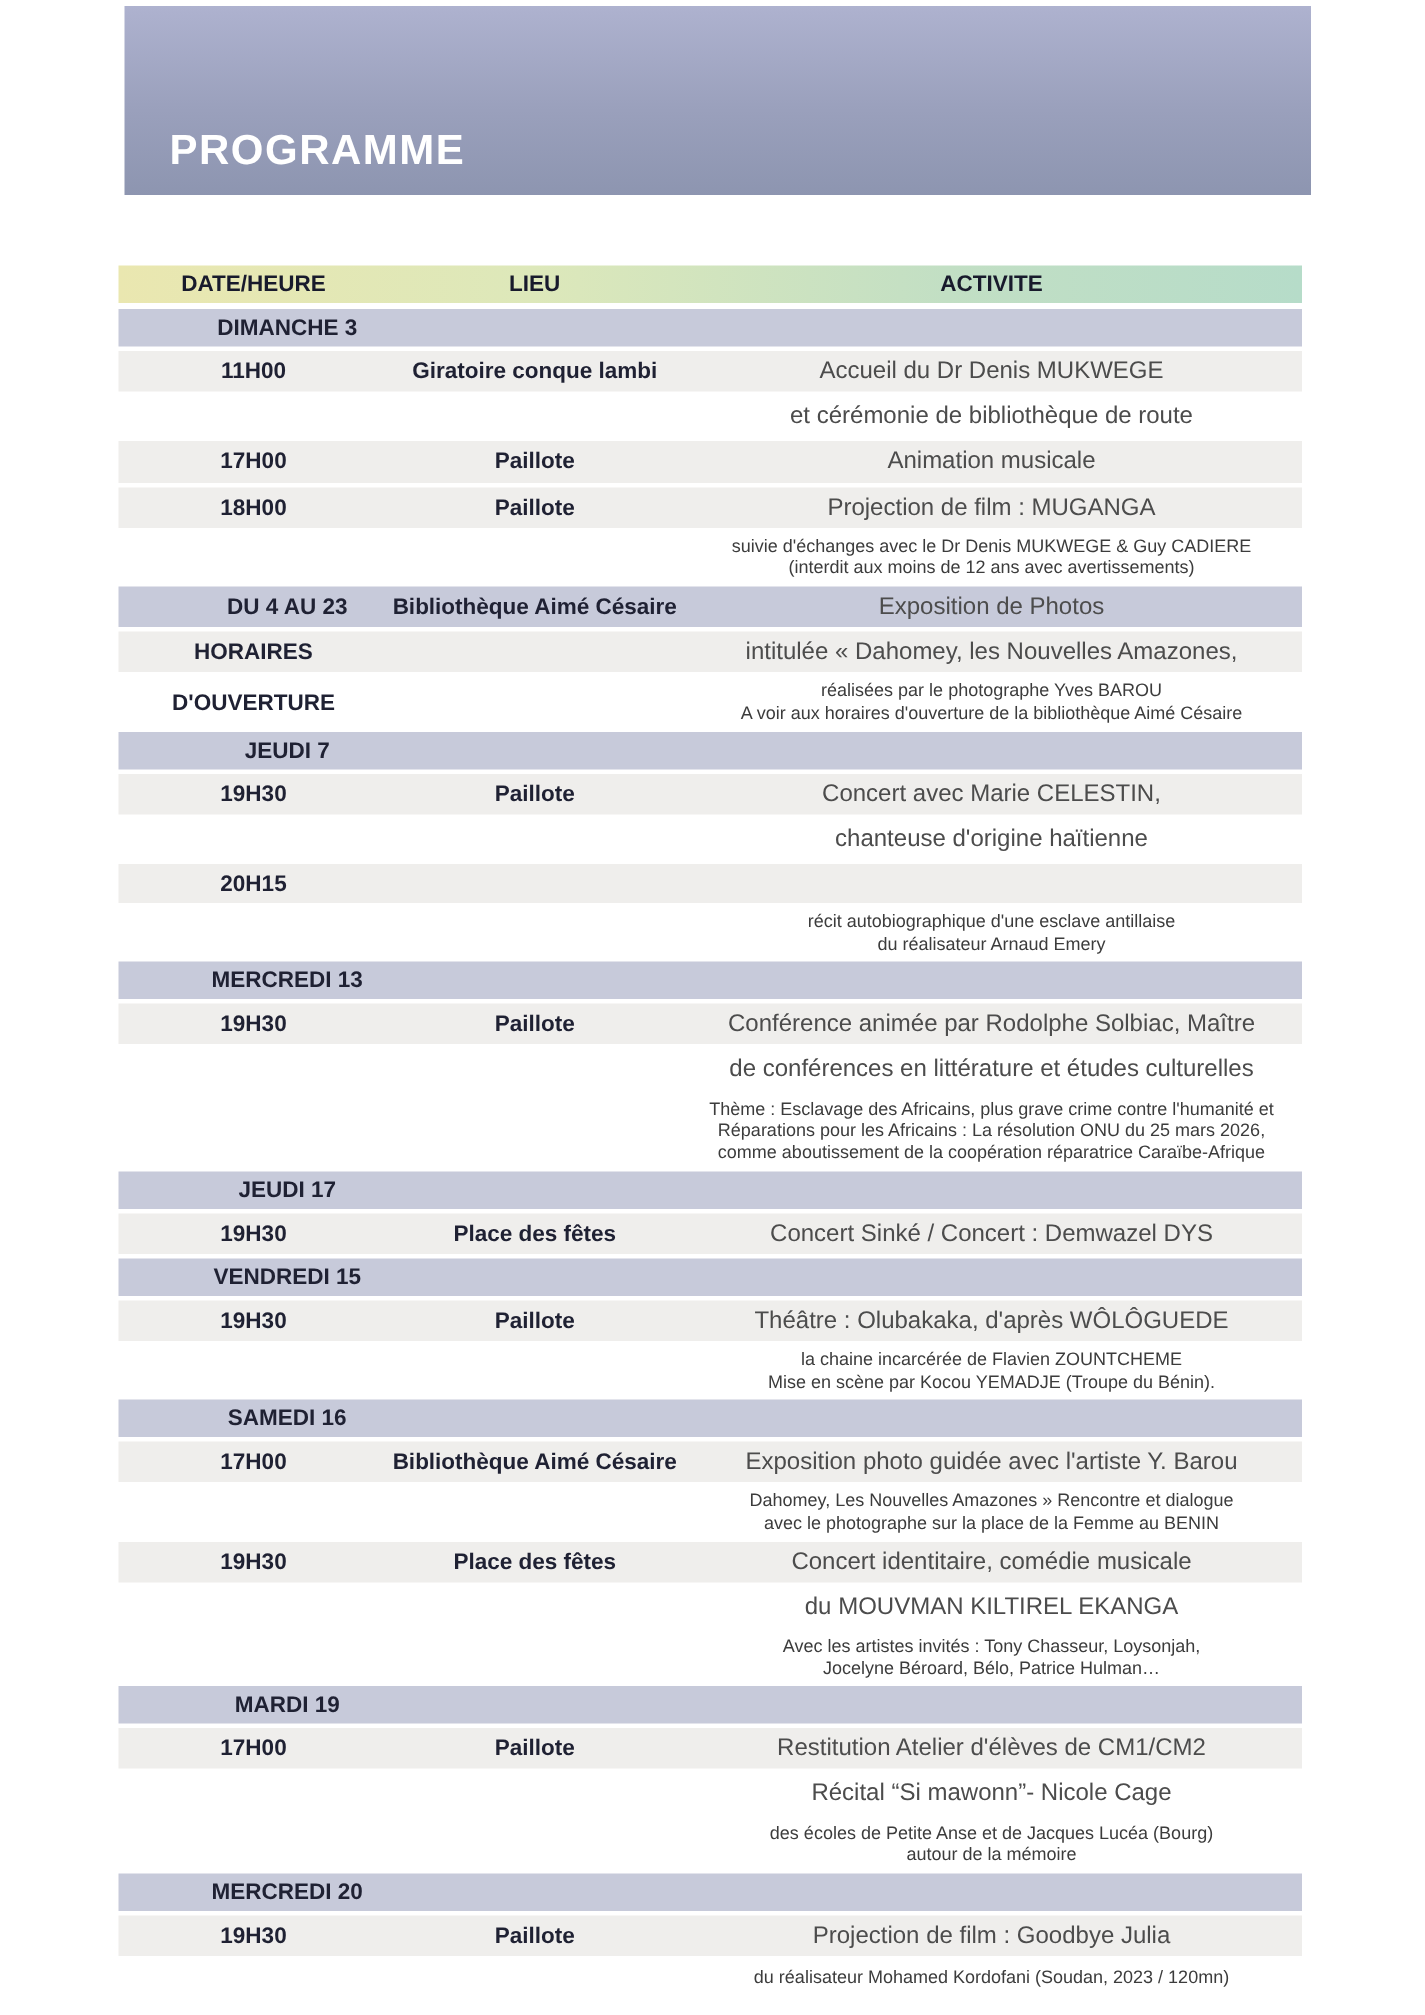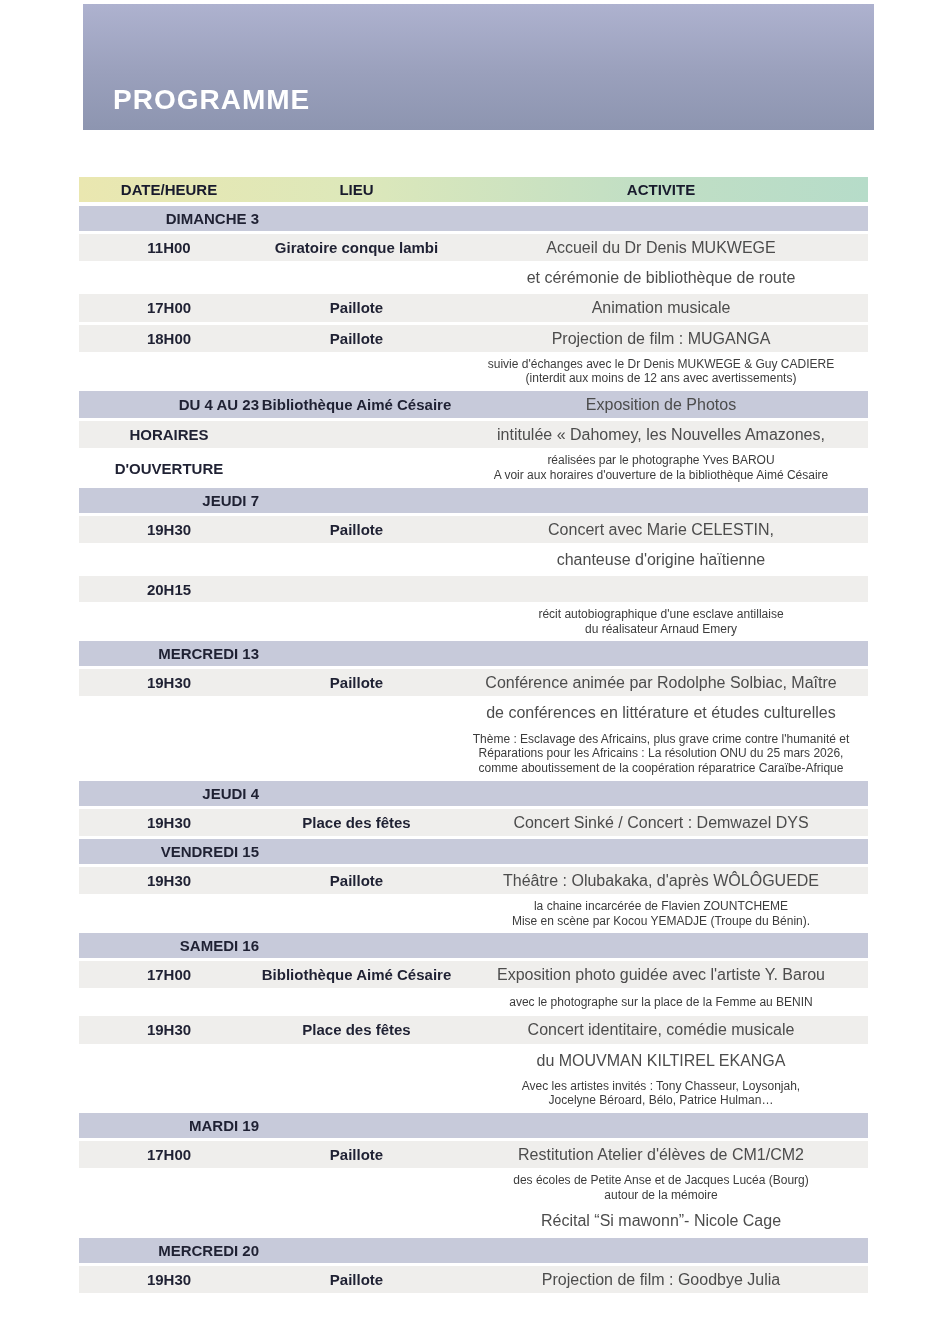--- a/index.html
+++ b/index.html
@@ -26,21 +26,21 @@
     margin-bottom:4px;
   }
   .row{
     display:flex;align-items:center;min-height:26px;margin-bottom:3px;
   }
   .row.section{background:#c7cada;min-height:25px;}
   .row.gray{background:#efeeec;}
   .row.white{background:#ffffff;min-height:22px;}
   .cell{box-sizing:border-box;}
   .col-date{width:180px;text-align:center;font-weight:bold;font-size:15px;color:#1f2133;}
-  .col-date.left{text-align:right;padding-left:45px;}
+  .col-date.left{text-align:center;padding-left:45px;}
   .col-lieu{width:195px;text-align:center;font-weight:bold;font-size:15px;color:#1f2133;}
   .col-act{flex:1;text-align:center;padding:2px 4px;}
   .hcell{font-weight:bold;font-size:15px;color:#181a2c;}
   .line{font-size:16px;color:#4c4c4c;line-height:1.45;}
   .line.small{font-size:12px;color:#3c3c3c;line-height:1.22;}
 </style>
 </head>
 <body>
 
 <div class="banner">
@@ -170,21 +170,21 @@
       <div class="row white">
         <div class="cell col-date"></div>
         <div class="cell col-lieu"></div>
         <div class="cell col-act">
           <div class="line small">Thème : Esclavage des Africains, plus grave crime contre l'humanité et</div>
           <div class="line small">Réparations pour les Africains  : La résolution ONU du 25 mars 2026,</div>
           <div class="line small">comme aboutissement de la coopération réparatrice Caraïbe-Afrique</div>
         </div>
       </div>
       <div class="row section">
-        <div class="cell col-date left">JEUDI 4</div>
+        <div class="cell col-date left">JEUDI 17</div>
         <div class="cell col-lieu"></div>
         <div class="cell col-act"></div>
       </div>
       <div class="row gray">
         <div class="cell col-date">19H30</div>
         <div class="cell col-lieu">Place des fêtes</div>
         <div class="cell col-act">
           <div class="line">Concert Sinké / Concert : Demwazel DYS</div>
         </div>
       </div>
@@ -217,20 +217,21 @@
         <div class="cell col-date">17H00</div>
         <div class="cell col-lieu">Bibliothèque Aimé Césaire</div>
         <div class="cell col-act">
           <div class="line">Exposition photo guidée avec l'artiste Y. Barou</div>
         </div>
       </div>
       <div class="row white">
         <div class="cell col-date"></div>
         <div class="cell col-lieu"></div>
         <div class="cell col-act">
+          <div class="line small">Dahomey, Les Nouvelles Amazones »  Rencontre et dialogue</div>
           <div class="line small">avec le photographe sur la place de la Femme au BENIN</div>
         </div>
       </div>
       <div class="row gray">
         <div class="cell col-date">19H30</div>
         <div class="cell col-lieu">Place des fêtes</div>
         <div class="cell col-act">
           <div class="line">Concert identitaire, comédie musicale</div>
         </div>
       </div>
@@ -258,37 +259,44 @@
         <div class="cell col-date">17H00</div>
         <div class="cell col-lieu">Paillote</div>
         <div class="cell col-act">
           <div class="line">Restitution Atelier d'élèves de CM1/CM2</div>
         </div>
       </div>
       <div class="row white">
         <div class="cell col-date"></div>
         <div class="cell col-lieu"></div>
         <div class="cell col-act">
+          <div class="line">Récital “Si mawonn”- Nicole Cage</div>
+        </div>
+      </div>
+      <div class="row white">
+        <div class="cell col-date"></div>
+        <div class="cell col-lieu"></div>
+        <div class="cell col-act">
           <div class="line small">des écoles de Petite Anse et de Jacques Lucéa (Bourg)</div>
           <div class="line small">autour de la mémoire</div>
         </div>
       </div>
-      <div class="row white">
-        <div class="cell col-date"></div>
-        <div class="cell col-lieu"></div>
-        <div class="cell col-act">
-          <div class="line">Récital “Si mawonn”- Nicole Cage</div>
-        </div>
-      </div>
       <div class="row section">
         <div class="cell col-date left">MERCREDI 20</div>
         <div class="cell col-lieu"></div>
         <div class="cell col-act"></div>
       </div>
       <div class="row gray">
         <div class="cell col-date">19H30</div>
         <div class="cell col-lieu">Paillote</div>
         <div class="cell col-act">
           <div class="line">Projection de film : Goodbye Julia</div>
+        </div>
+      </div>
+      <div class="row white">
+        <div class="cell col-date"></div>
+        <div class="cell col-lieu"></div>
+        <div class="cell col-act">
+          <div class="line small">du réalisateur Mohamed Kordofani (Soudan, 2023 / 120mn)</div>
         </div>
       </div>
     </div>
 </div>
 
 </body></html>

